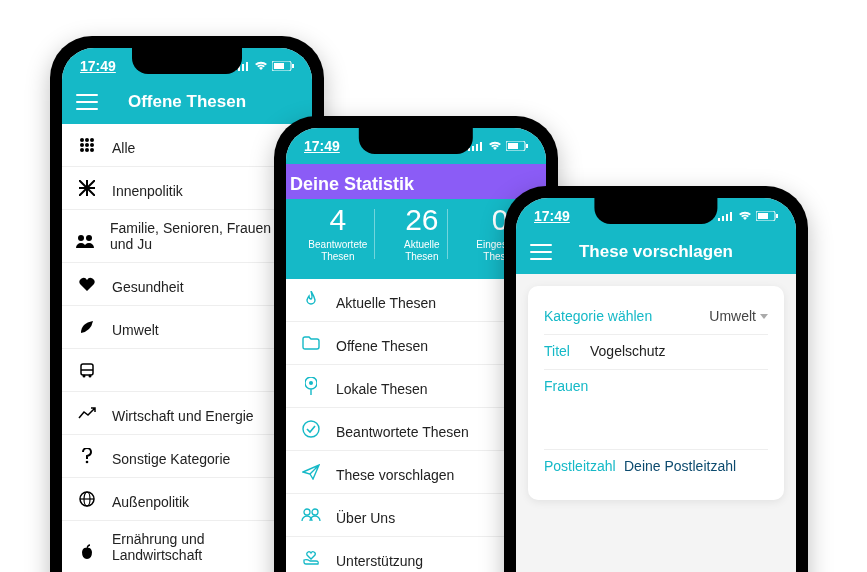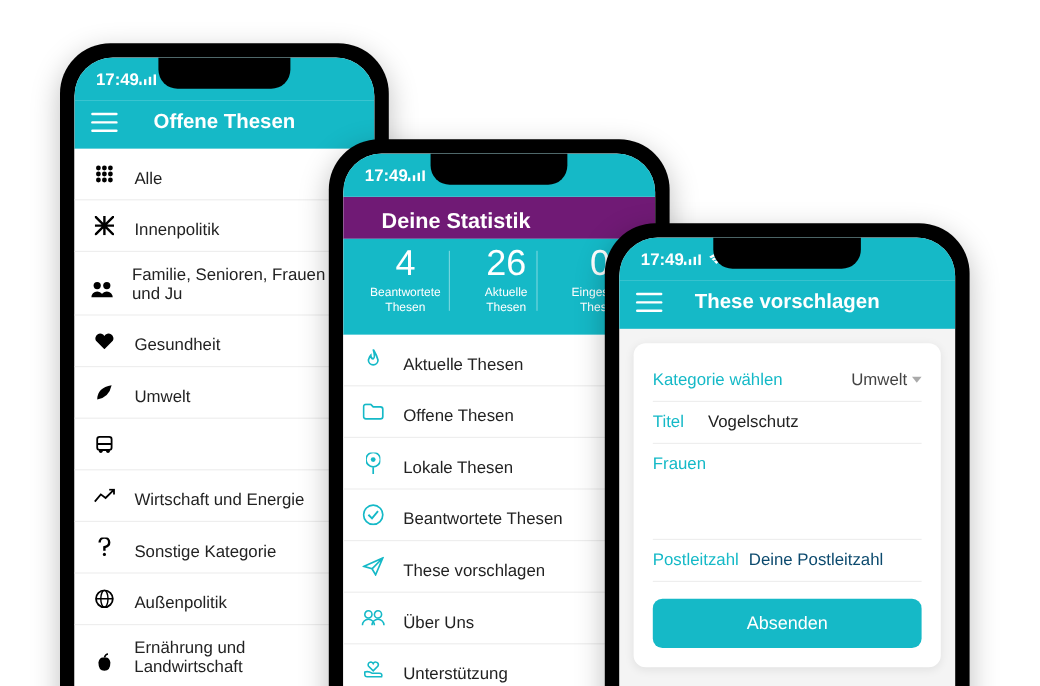--- a/index.html
+++ b/index.html
@@ -34,25 +34,26 @@
     height: 26px;
     background: #000;
     border-bottom-left-radius: 16px;
     border-bottom-right-radius: 16px;
     z-index: 10;
   }
   .statusbar {
     position: relative;
     height: 36px;
     display: flex;
-    justify-content: flex-start;
+    justify-content: space-between;
     align-items: center;
     padding: 0 18px;
     font-size: 14px;
     font-weight: 600;
+    text-decoration: underline;
   }
   .statusbar .right { display:flex; align-items:center; gap:4px; }
   .teal-status { background: #15b9c7; color: #fff; }
 
   .navbar {
     background: #15b9c7;
     color: #fff;
     display: flex;
     align-items: center;
     padding: 8px 14px 12px;
@@ -88,21 +89,21 @@
     display:flex; justify-content:space-around;
     padding:6px 4px 16px;
   }
   .stat { text-align:center; padding:0 8px; position:relative; }
   .stat:not(:last-child):after {
     content:""; position:absolute; right:0; top:4px; bottom:4px; width:1px; background:rgba(255,255,255,0.4);
   }
   .stat .num { font-size:30px; font-weight:300; line-height:1; }
   .stat .lbl { font-size:10px; line-height:1.2; margin-top:4px; }
 
-  .ds-title { background:#701a75; color:#fff; padding:10px 32px 4px; font-size:18px; font-weight:600; }
+  .ds-title { background:#8b5cf6; color:#fff; padding:10px 4px 4px; font-size:18px; font-weight:600; }
 
   .card {
     background:#fff;
     border-radius:10px;
     box-shadow: 0 2px 8px rgba(0,0,0,0.08);
     margin:12px;
     padding:14px 16px 16px;
   }
   .field-row {
     display:flex;
@@ -441,16 +442,15 @@
         <span class="field-label" style="width:46px">Titel</span>
         <span class="field-value">Vogelschutz</span>
       </div>
       <div class="field-row" style="min-height:80px;">
         <span class="field-label" style="width:46px">Frauen</span>
       </div>
       <div class="field-row">
         <span class="field-label" style="width:80px">Postleitzahl</span>
         <span class="field-value placeholder">Deine Postleitzahl</span>
       </div>
-      <div class="submit-btn">Absenden</div>
     </div>
   </div>
 </div>
 
 </body></html>

